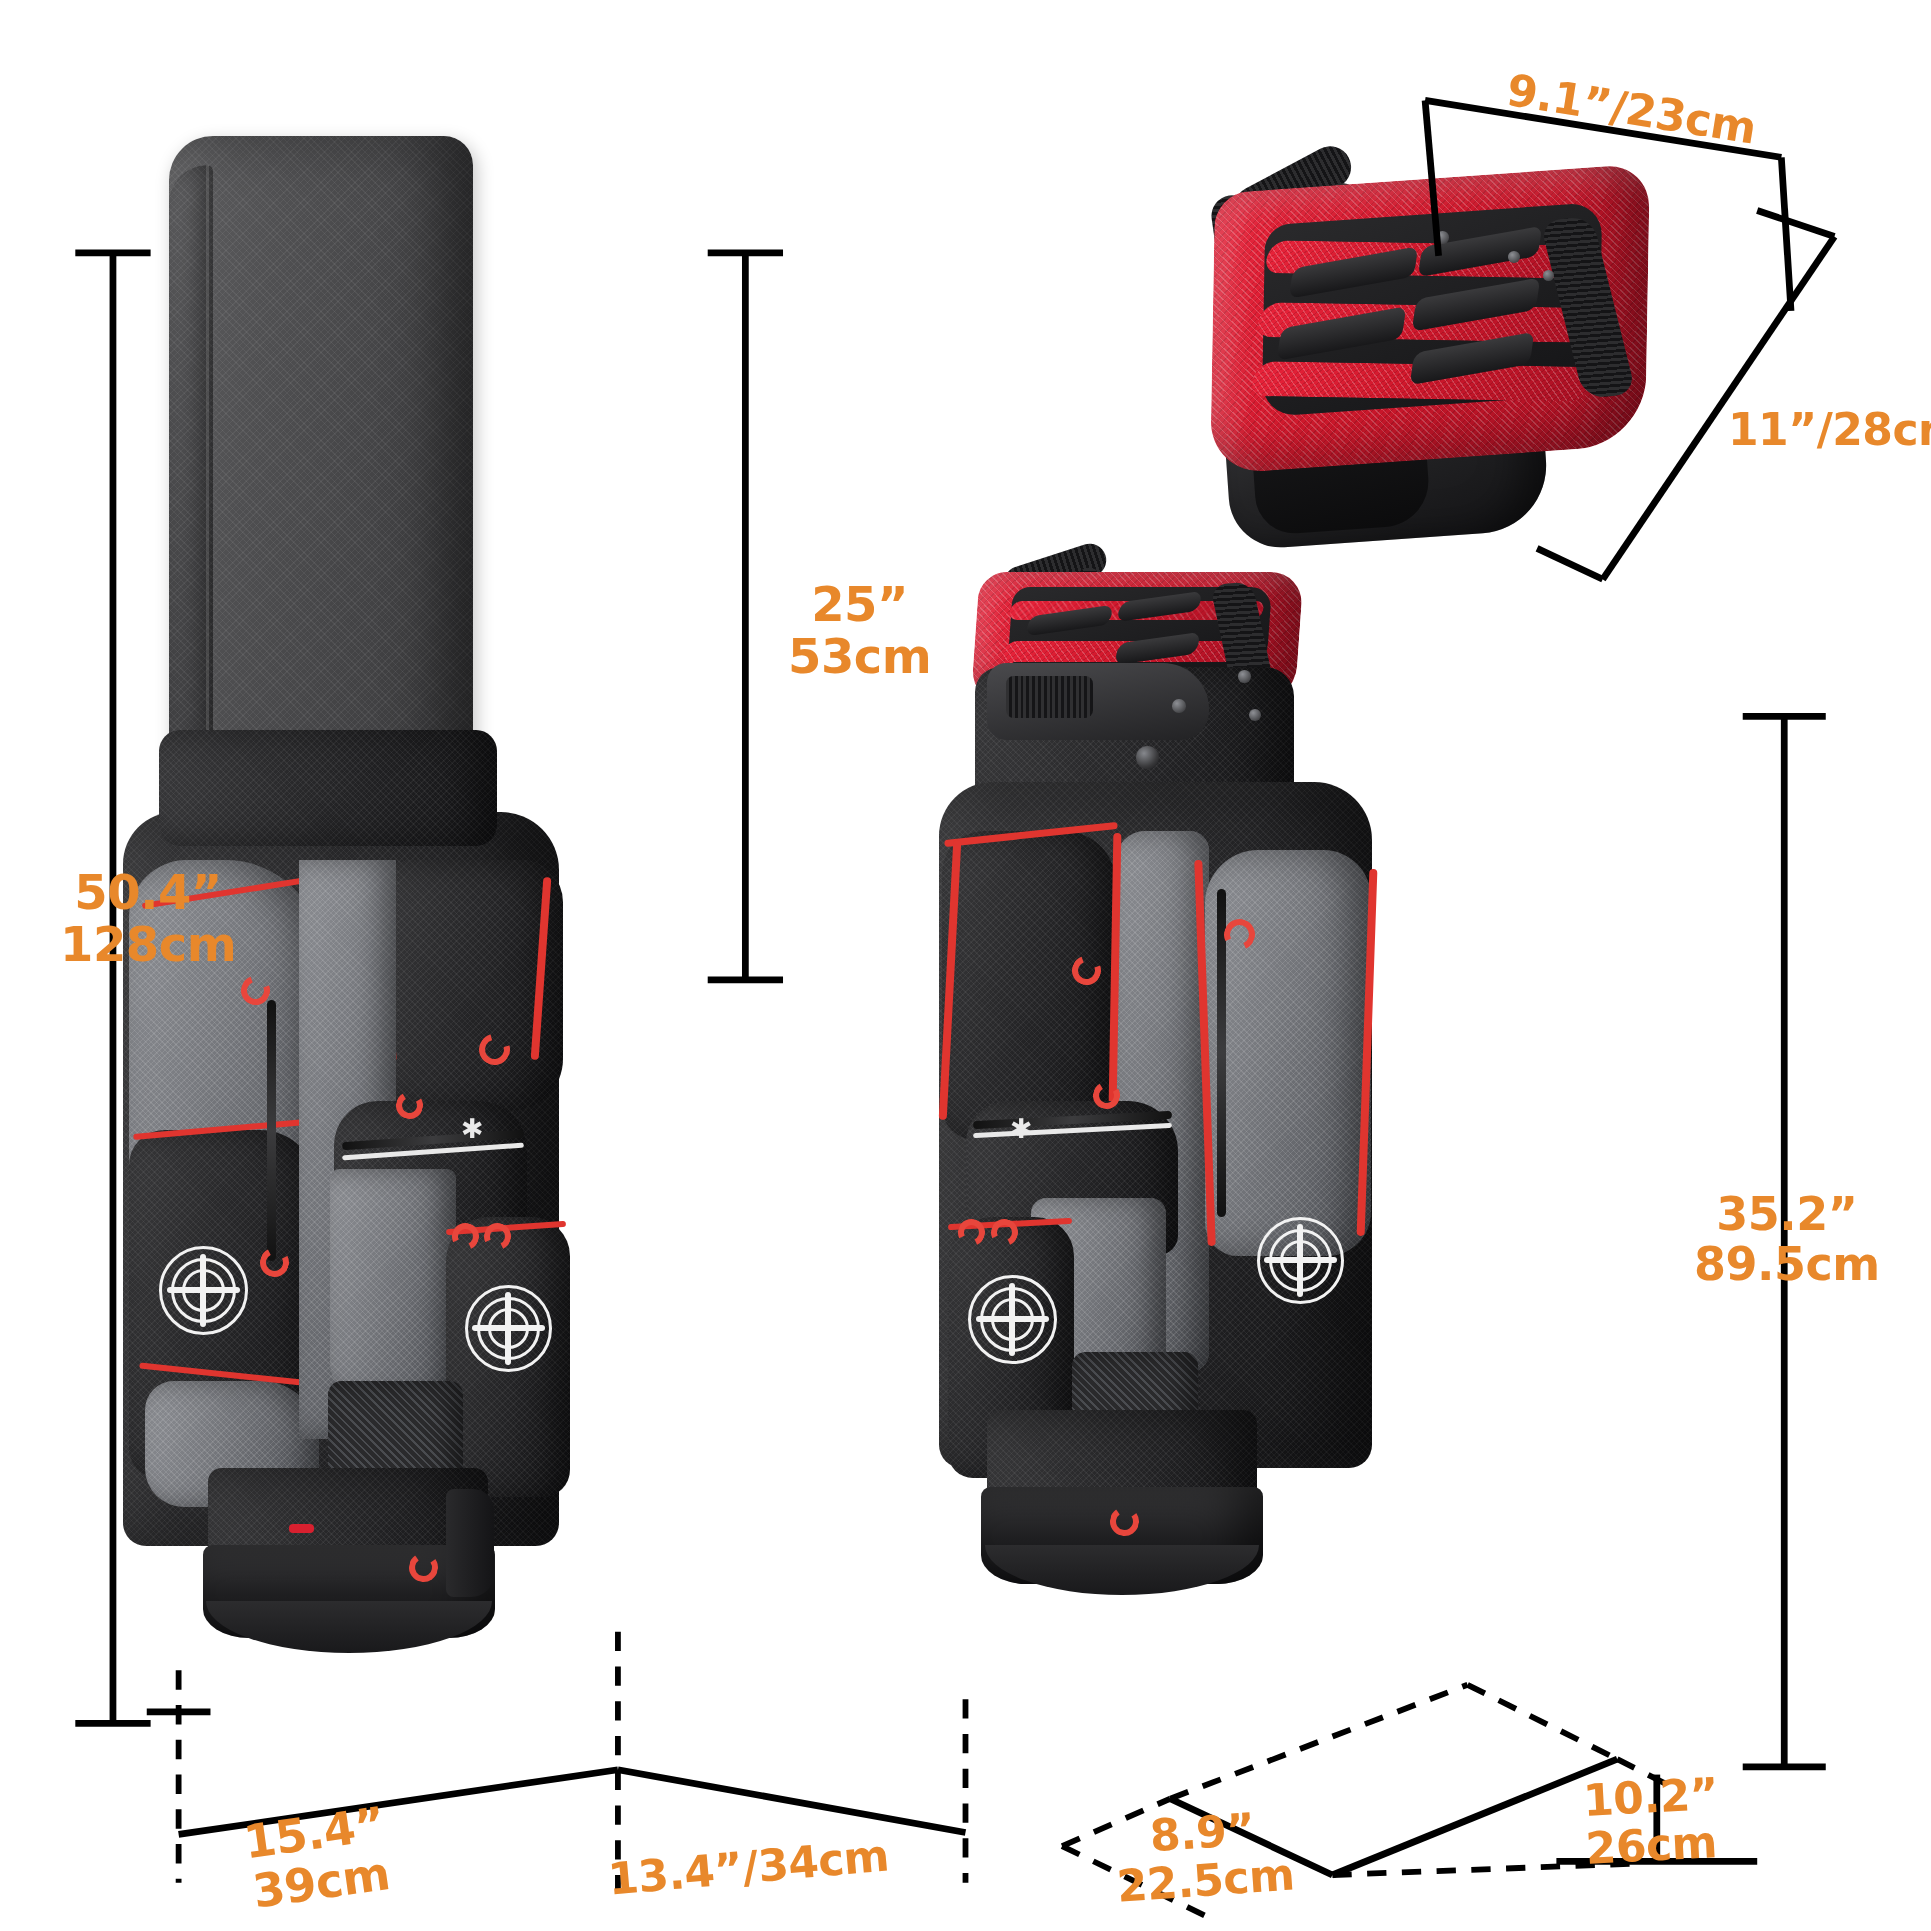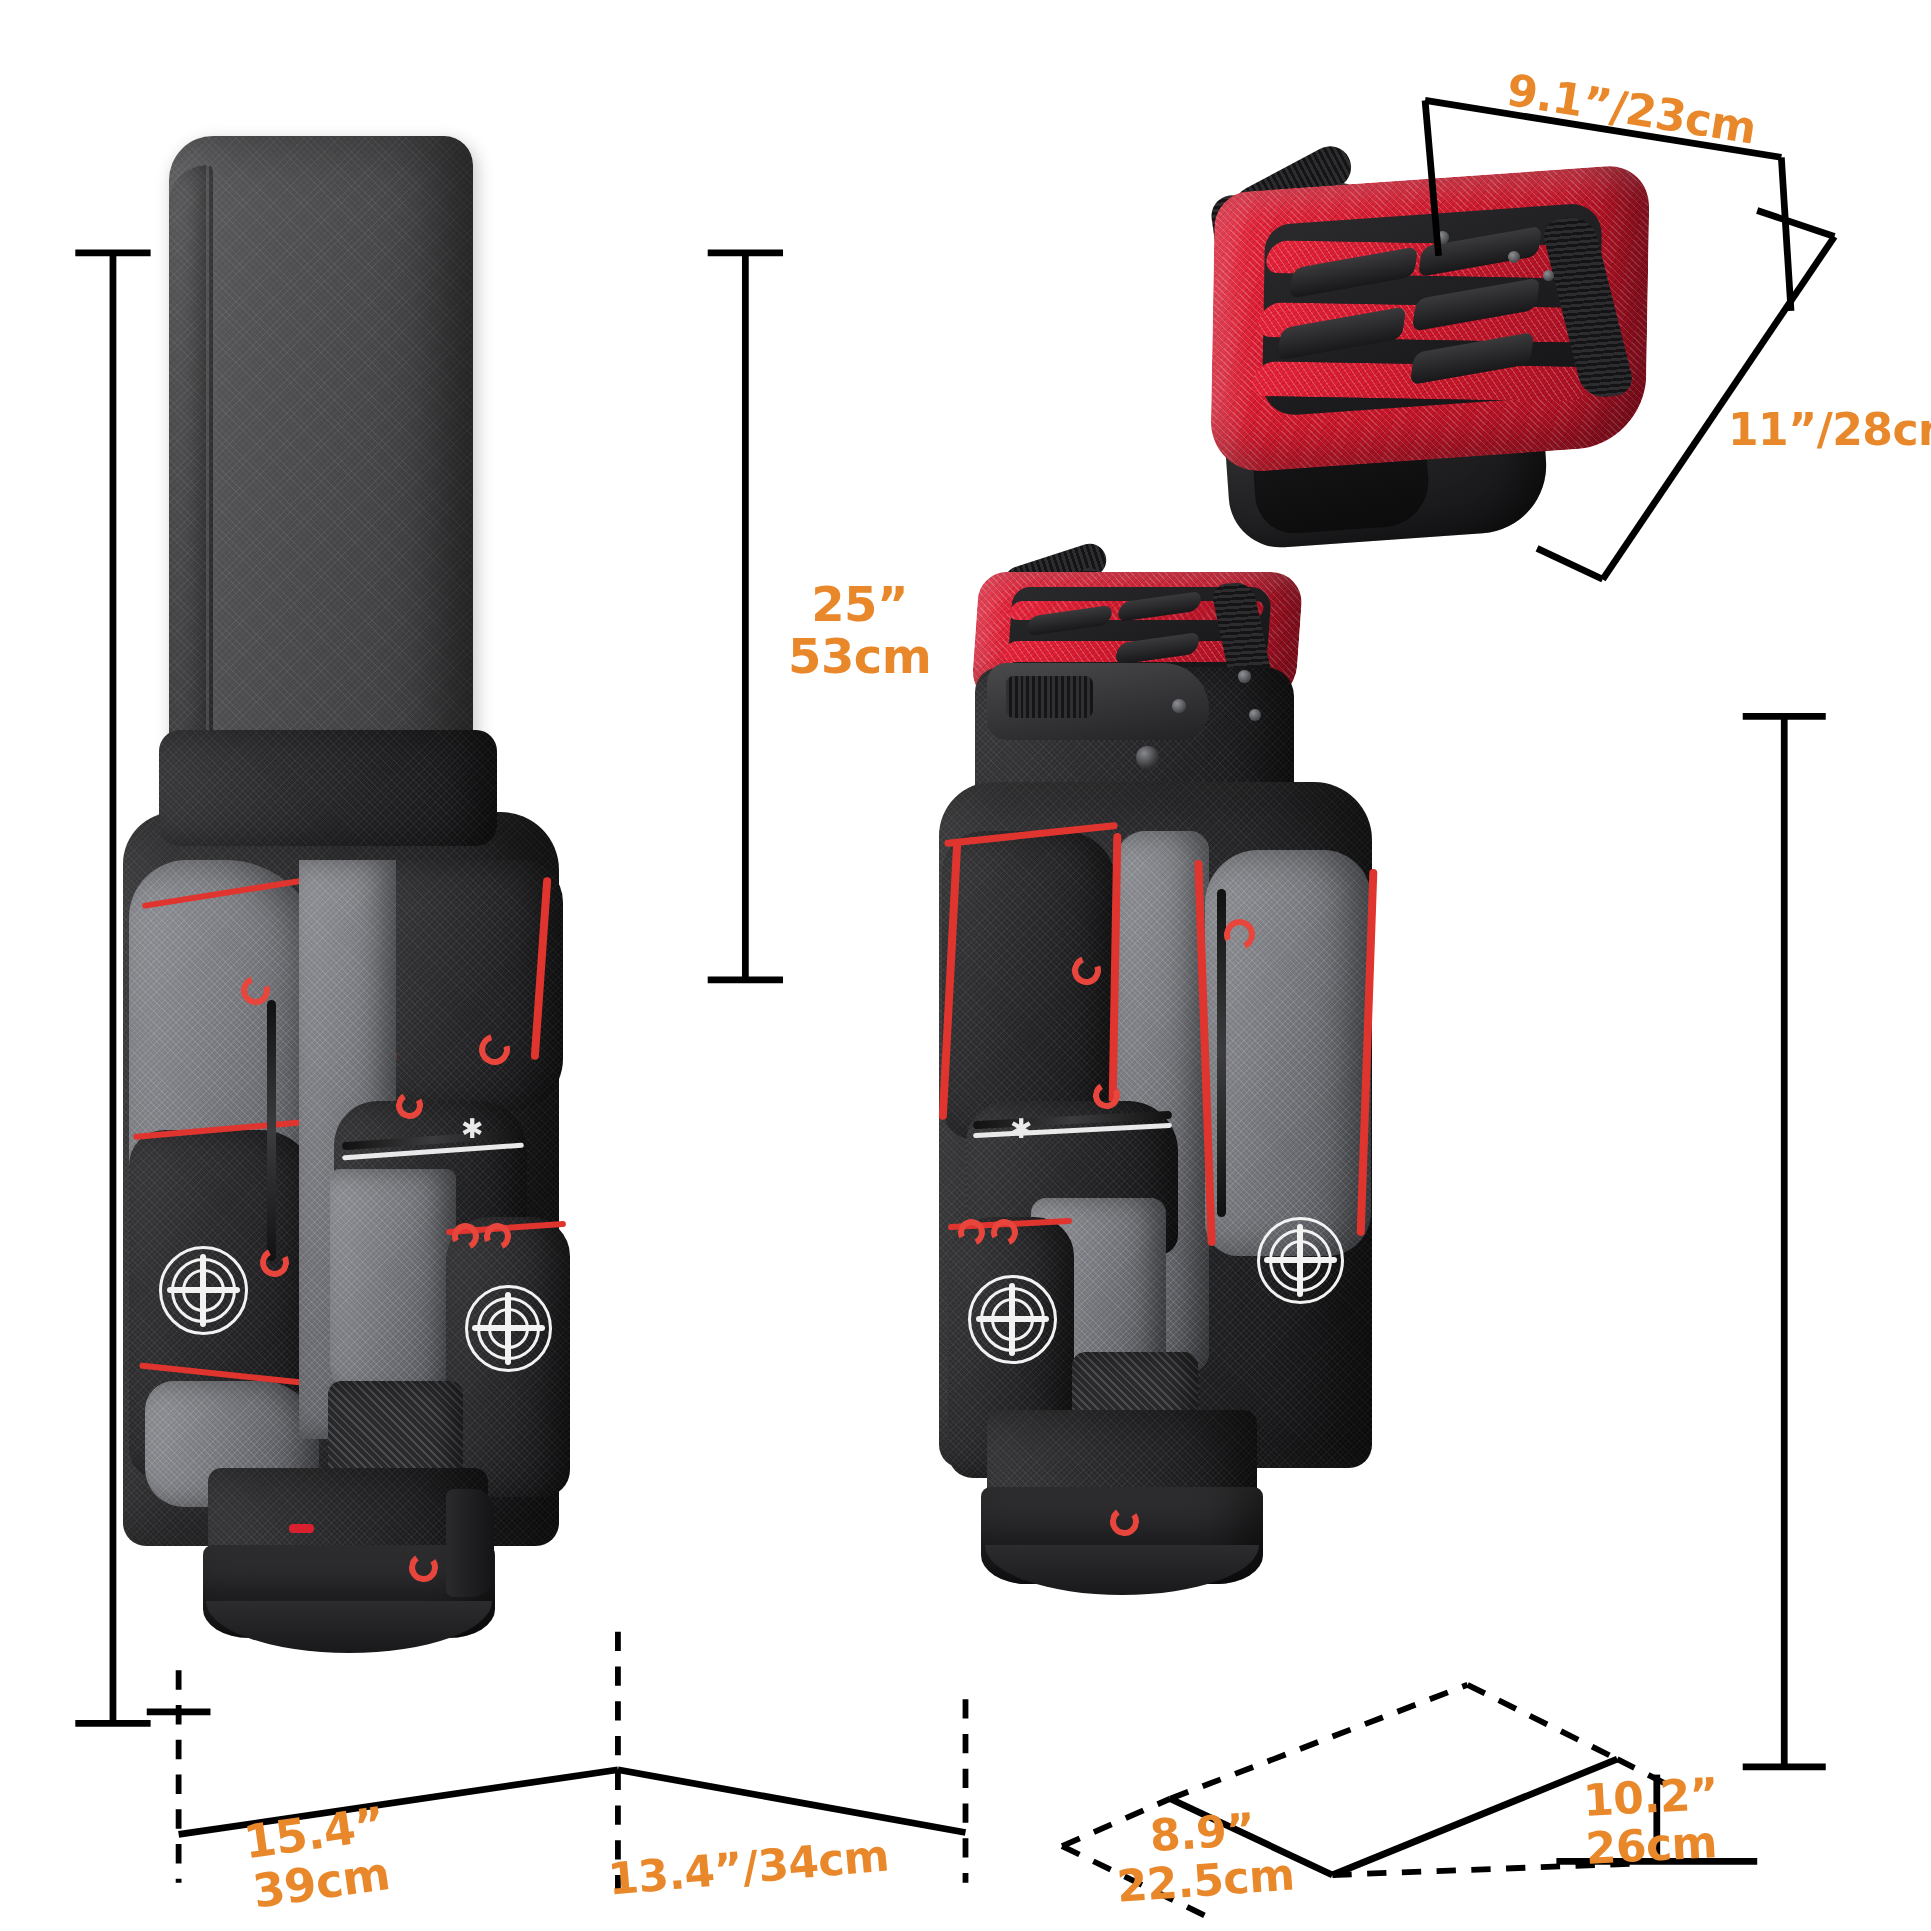--- a/index.html
+++ b/index.html
@@ -398,28 +398,32 @@
         <line x1="1520" y1="1745" x2="1675" y2="1822"></line>
         <line x1="1380" y1="1942" x2="1700" y2="1930"></line>
         <line x1="1675" y1="1822" x2="1740" y2="1855"></line>
         <line x1="1100" y1="1912" x2="1250" y2="1985"></line>
       </g>
       <line x1="1612" y1="1928" x2="1820" y2="1928"></line>
       <line x1="1716" y1="1838" x2="1716" y2="1928"></line>
     </g>
   </svg>
 
+  <div class="dim-label" style="left:60px; top:867px; font-size:48px; text-align:center;">50.4”
+128cm</div>
 
   <div class="dim-label" style="left:788px; top:579px; font-size:48px; text-align:center;">25”
 53cm</div>
 
   <div class="dim-label" style="left:1511px; top:66px; font-size:44px; transform:rotate(9deg); transform-origin:left top;">9.1”/23cm</div>
 
   <div class="dim-label" style="left:1728px; top:406px; font-size:44px;">11”/28cm</div>
 
+  <div class="dim-label" style="left:1694px; top:1190px; font-size:46px; text-align:center;">35.2”
+89.5cm</div>
 
   <div class="dim-label" style="left:241px; top:1819px; font-size:46px; text-align:center; transform:rotate(-8deg); transform-origin:left top;">15.4”
 39cm</div>
 
   <div class="dim-label" style="left:606px; top:1856px; font-size:44px; transform:rotate(-5deg); transform-origin:left top;">13.4”/34cm</div>
 
   <div class="dim-label" style="left:1112px; top:1815px; font-size:44px; text-align:center; transform:rotate(-4deg); transform-origin:left top;">8.9”
 22.5cm</div>
 
   <div class="dim-label" style="left:1582px; top:1777px; font-size:44px; transform:rotate(-3deg); transform-origin:left top;">10.2”

